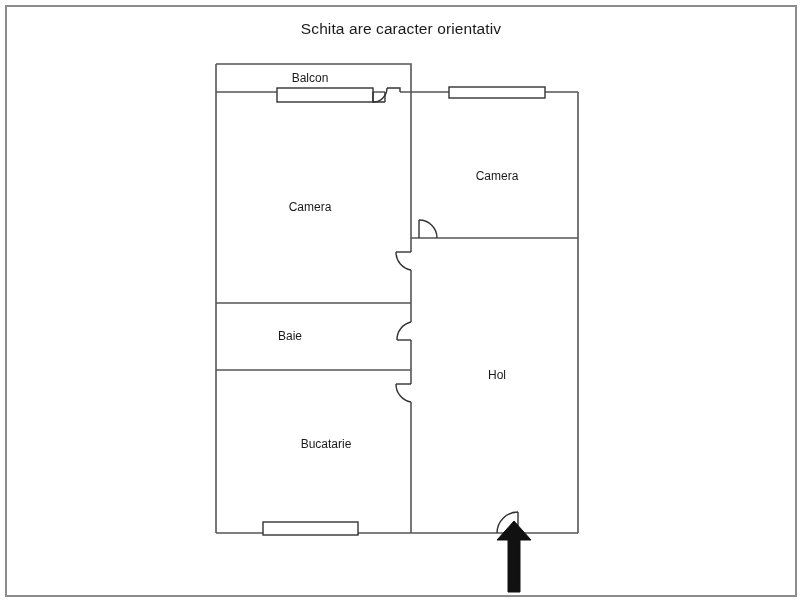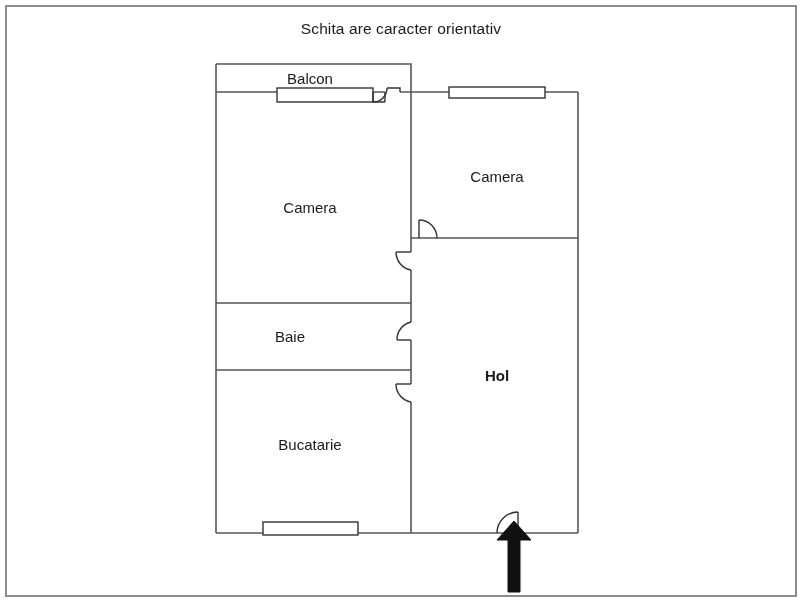--- a/index.html
+++ b/index.html
@@ -40,21 +40,21 @@
   }
   #plan-canvas {
     position: absolute;
     left: 0;
     top: 0;
     width: 802px;
     height: 602px;
   }
   .room-label {
     position: absolute;
-    font-size: 15px;
+    font-size: 12px;
     color: #1a1a1a;
     white-space: nowrap;
     transform: translate(-50%, -50%);
     text-align: center;
   }
 </style>
 </head>
 <body>
 
 <div id="app">
@@ -141,17 +141,17 @@
   </svg>
 
   <div class="room-label" style="left:310px; top:78px;">Balcon</div>
 
   <div class="room-label" style="left:310px; top:207px;">Camera</div>
 
   <div class="room-label" style="left:497px; top:176px;">Camera</div>
 
   <div class="room-label" style="left:290px; top:336px;">Baie</div>
 
-  <div class="room-label" style="left:310px; top:444px;">Bucatarie</div>
+  <div class="room-label" style="left:326px; top:444px;">Bucatarie</div>
 
-  <div class="room-label" style="left:497px; top:375px;font-weight:bold;">Hol</div>
+  <div class="room-label" style="left:497px; top:375px;">Hol</div>
 
 </div>
 
 </body></html>

